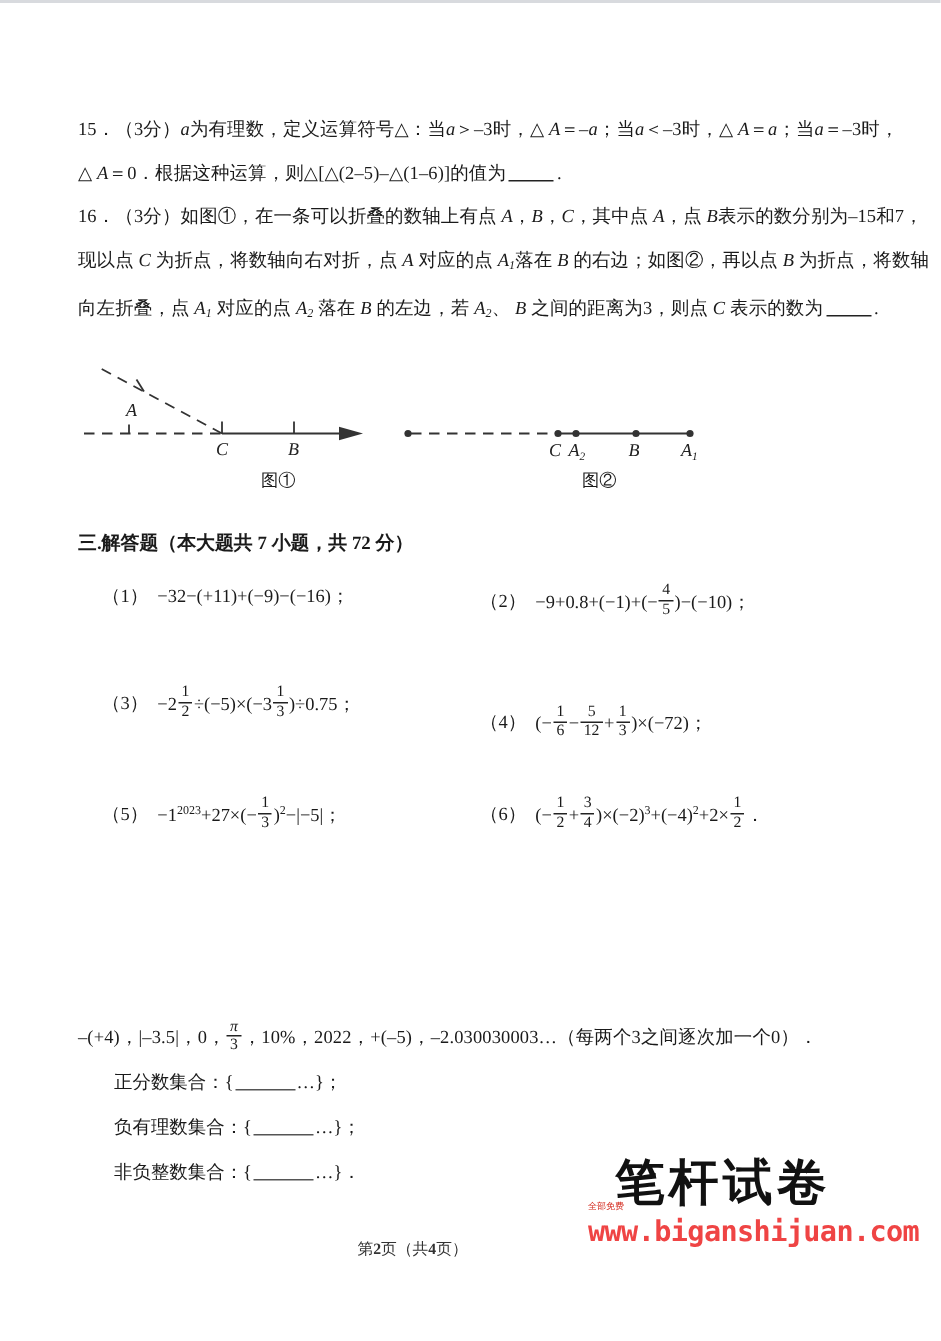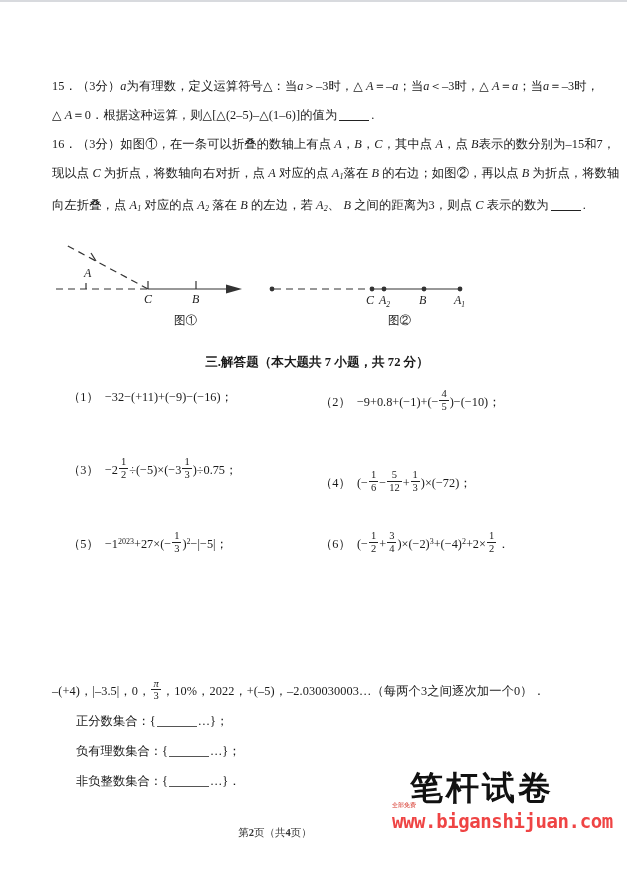--- a/index.html
+++ b/index.html
@@ -61,21 +61,20 @@
     margin: 0 1px;
   }
 
   
   .section-title {
     font-size: 12.6px;
     font-weight: bold;
     font-family: "Liberation Serif", serif;
     margin-top: 4px;
     line-height: 26px;
-    text-align: center;
   }
 
   
   .figures {
     position: relative;
     height: 108px;
     margin-top: 14px;
   }
   .fig-caption {
     position: absolute;

